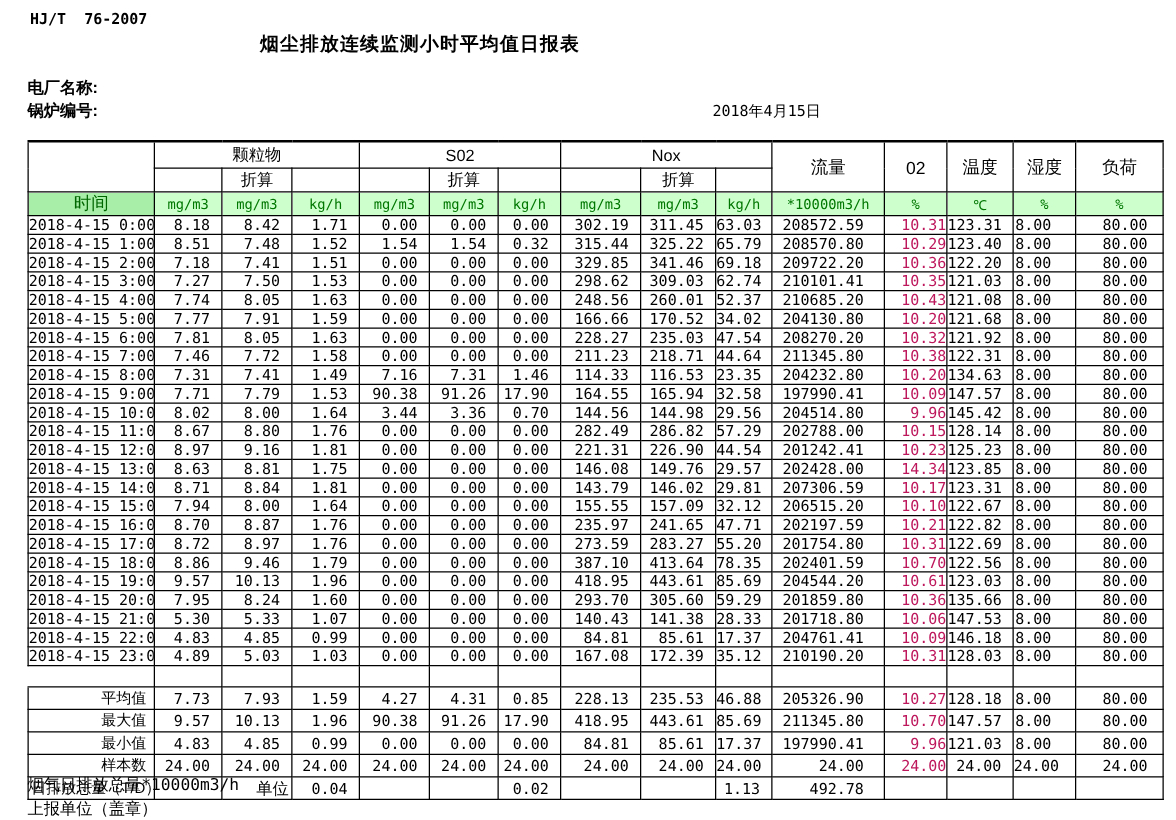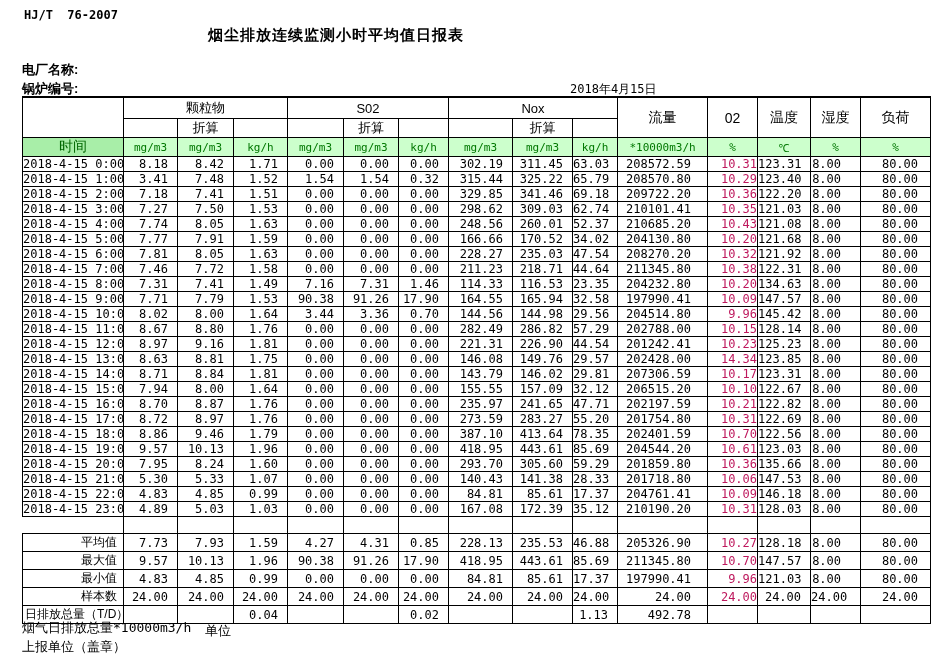--- a/index.html
+++ b/index.html
@@ -8,21 +8,21 @@
     font-family:"Liberation Sans","DejaVu Sans",sans-serif;color:#000;
   }
   .abs{position:absolute;}
   .std-code{left:24px;top:8px;font:bold 12px "DejaVu Sans Mono",monospace;white-space:pre;text-align:right;}
   .doc-title{left:208px;top:26px;font-weight:bold;font-size:15px;letter-spacing:1px;}
   .plant-label{left:22px;top:61px;font-weight:bold;font-size:13px;}
   .boiler-label{left:22px;top:80px;font-weight:bold;font-size:13px;}
   .date-text{left:570px;top:81px;font-size:12px;font-family:"DejaVu Sans Mono",monospace;}
 
   table.report{
-    position:absolute;left:22px;top:96px;width:754px;
+    position:absolute;left:22px;top:112px;width:754px;
     border-collapse:collapse;table-layout:fixed;
   }
   table.report td{
     border:1px solid #000;overflow:hidden;white-space:nowrap;
   }
   thead td{text-align:center;vertical-align:middle;font-size:13px;padding:0;}
   tr.hrow1 td{height:20px;border-top:2px solid #000;}
   tr.hrow2 td{height:14px;}
   td.bighead{font-size:14px;}
   tr.units td{
@@ -137,21 +137,21 @@
         <td class="num">311.45</td>
         <td class="num">63.03</td>
         <td class="flow">208572.59</td>
         <td class="o2">10.31</td>
         <td class="temp">123.31</td>
         <td class="hum">8.00</td>
         <td class="load">80.00</td>
       </tr>
       <tr>
         <td class="time">2018-4-15 1:00</td>
-        <td class="num">3.41</td>
+        <td class="num">8.51</td>
         <td class="num">7.48</td>
         <td class="num">1.52</td>
         <td class="num">1.54</td>
         <td class="num">1.54</td>
         <td class="num">0.32</td>
         <td class="num">315.44</td>
         <td class="num">325.22</td>
         <td class="num">65.79</td>
         <td class="flow">208570.80</td>
         <td class="o2">10.29</td>

